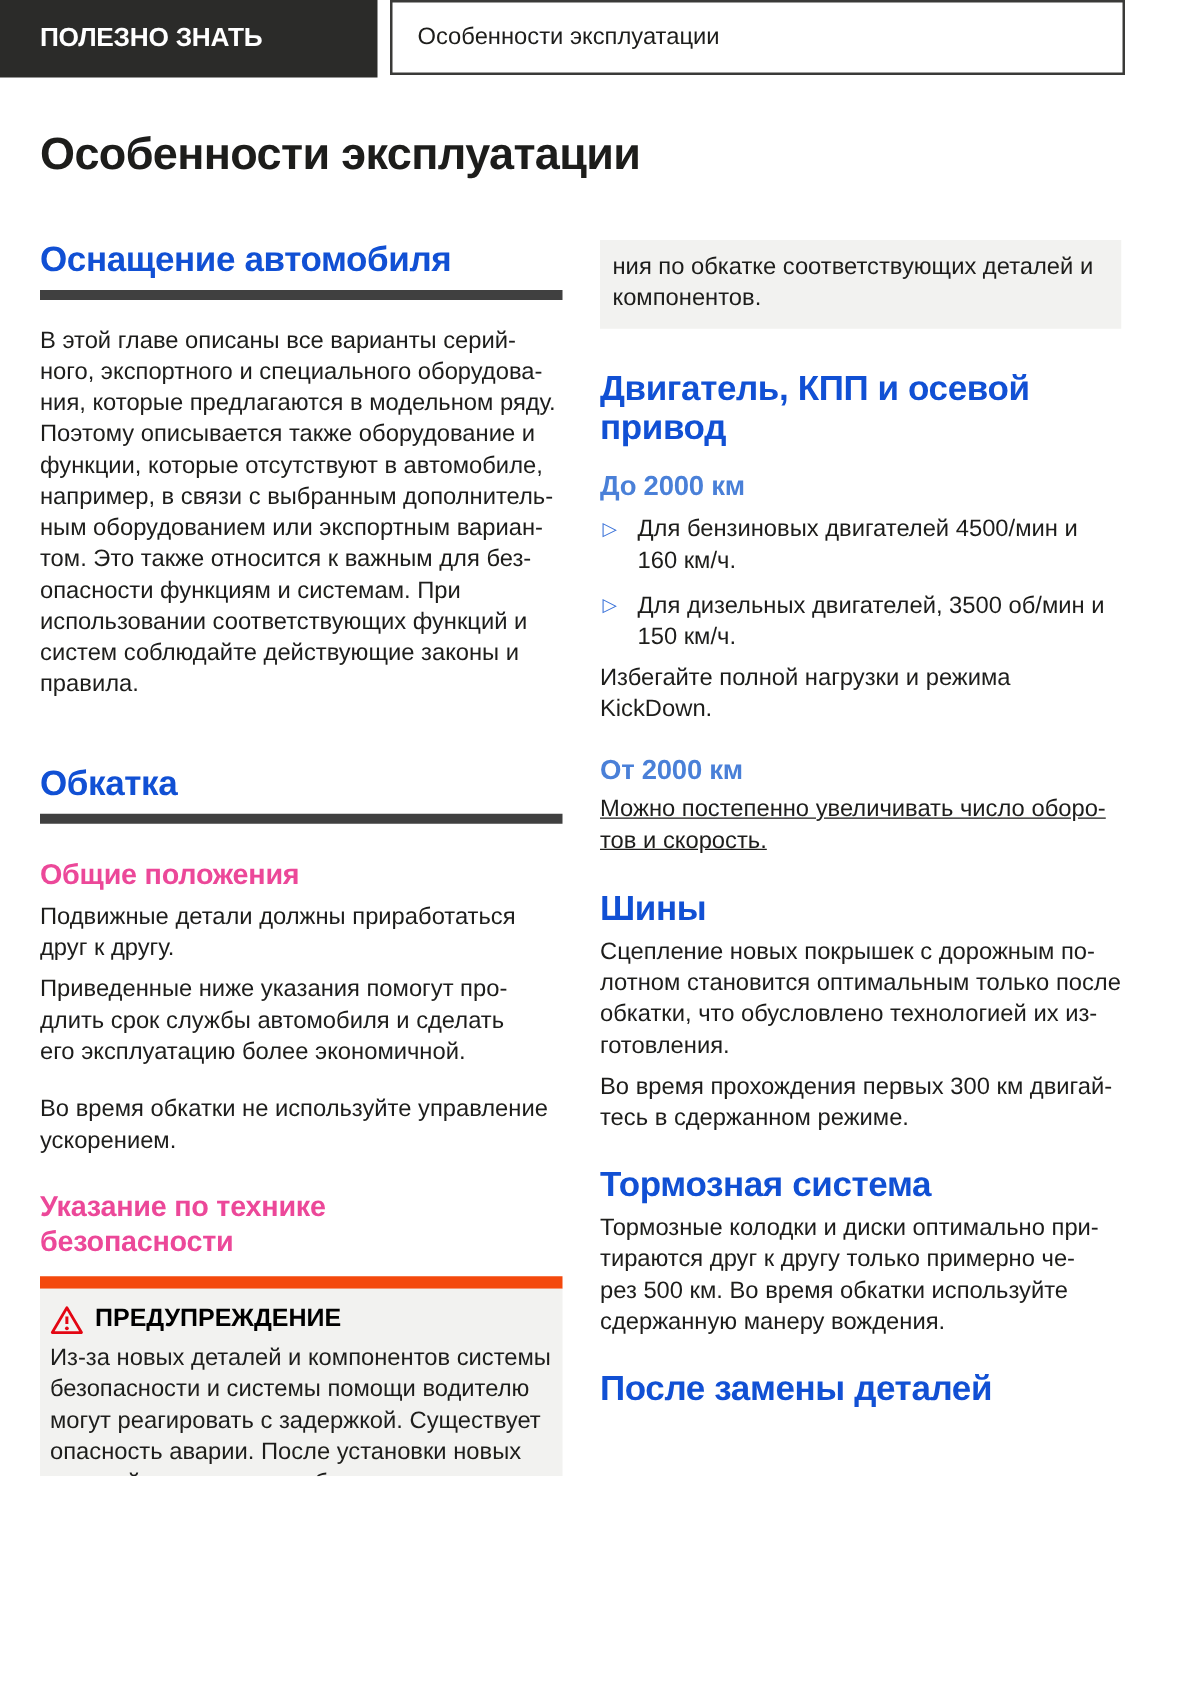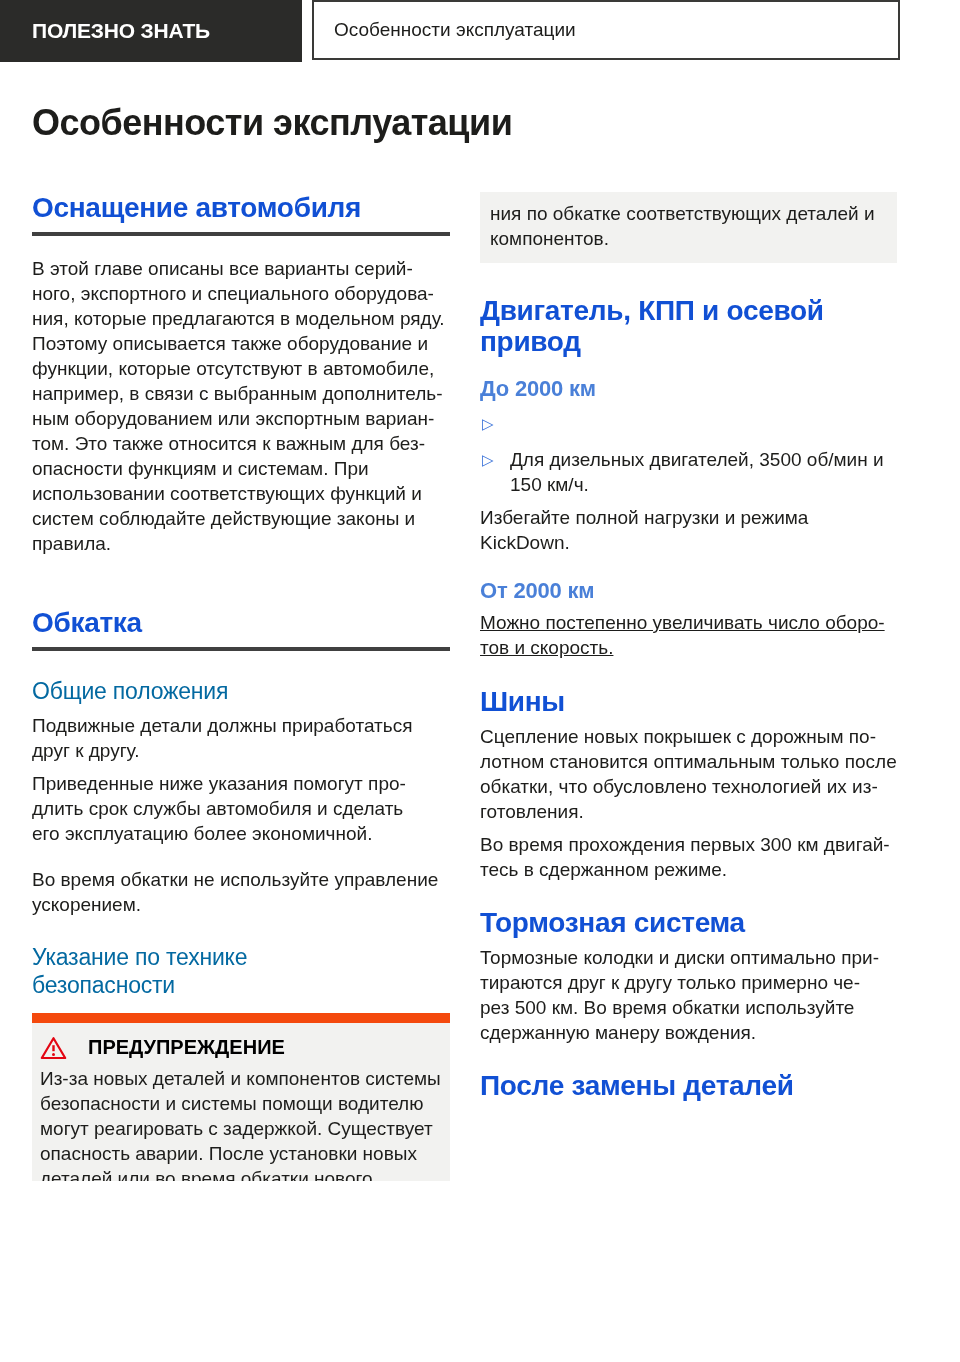--- a/index.html
+++ b/index.html
@@ -25,27 +25,27 @@
   .page-title {
     position:absolute; left:32px; top:102px;
     font-size:36px; font-weight:bold; letter-spacing:-0.5px; color:#1d1d1b;
   }
 
   .col { position:absolute; top:192px; width:418px; font-size:19px; line-height:25px; }
   .col-left  { left:32px; }
   .col-right { left:480px; }
 
   .h2 { font-size:28px; line-height:31px; font-weight:bold; color:#1150d4; margin:0; letter-spacing:-0.3px; }
-  .h2-rule { padding-bottom:9px; border-bottom:4px solid #404040; }
-  .h3 { font-size:23px; line-height:28px; font-weight:normal; color:#0369a1; margin:0; letter-spacing:-0.2px; }
+  .h2-rule { padding-bottom:9px; border-bottom:8px solid #404040; }
+  .h3 { font-size:23px; line-height:28px; font-weight:bold; color:#ec4899; margin:0; letter-spacing:-0.2px; }
   .h4 { font-size:22px; line-height:24px; font-weight:bold; color:#4a80d8; margin:0; letter-spacing:-0.2px; }
   .body-p { margin:0; }
   .warnbar { height:10px; background:#f4490d; }
   .warnbox { background:#f2f2f0; padding:12px 8px 12px 8px; box-sizing:border-box; }
-  .warnhead { display:flex; align-items:center; gap:21px; margin:0 0 6px 0;
+  .warnhead { display:flex; align-items:center; gap:9px; margin:0 0 6px 0;
               font-size:20px; font-weight:bold; color:#000000; }
   .warn-icon { flex:none; display:inline-flex; }
   .contbox { background:#f2f2f0; padding:9px 0 12px 10px; box-sizing:border-box; width:417px; }
 
   .bullet { display:flex; }
   .bullet-mark { flex:none; width:30px; padding-left:2px; box-sizing:border-box;
                  color:#3a72d9; font-size:15px; line-height:25px; }
 
   
   .page-num { position:absolute; left:30px; top:1292px; font-size:25px; font-weight:bold; color:#1d1d1b; }
@@ -131,20 +131,22 @@
 компонентов.</div>
 
     <h2 class="h2 pre" style="margin-top:32px;">Двигатель, КПП и осевой
 привод</h2>
 
     <h4 class="h4" style="margin-top:20px;">До 2000 км</h4>
 
 
     <div class="bullet" style="margin-top:10px;">
       <span class="bullet-mark">▷</span>
+      <span class="pre">Для бензиновых двигателей 4500/мин и
+160 км/ч.</span>
     </div>
     <div class="bullet" style="margin-top:11px;">
       <span class="bullet-mark">▷</span>
       <span class="pre">Для дизельных двигателей, 3500 об/мин и
 150 км/ч.</span>
     </div>
 
     <p class="body-p pre" style="margin-top:8px;">Избегайте полной нагрузки и режима
 KickDown.</p>
 

